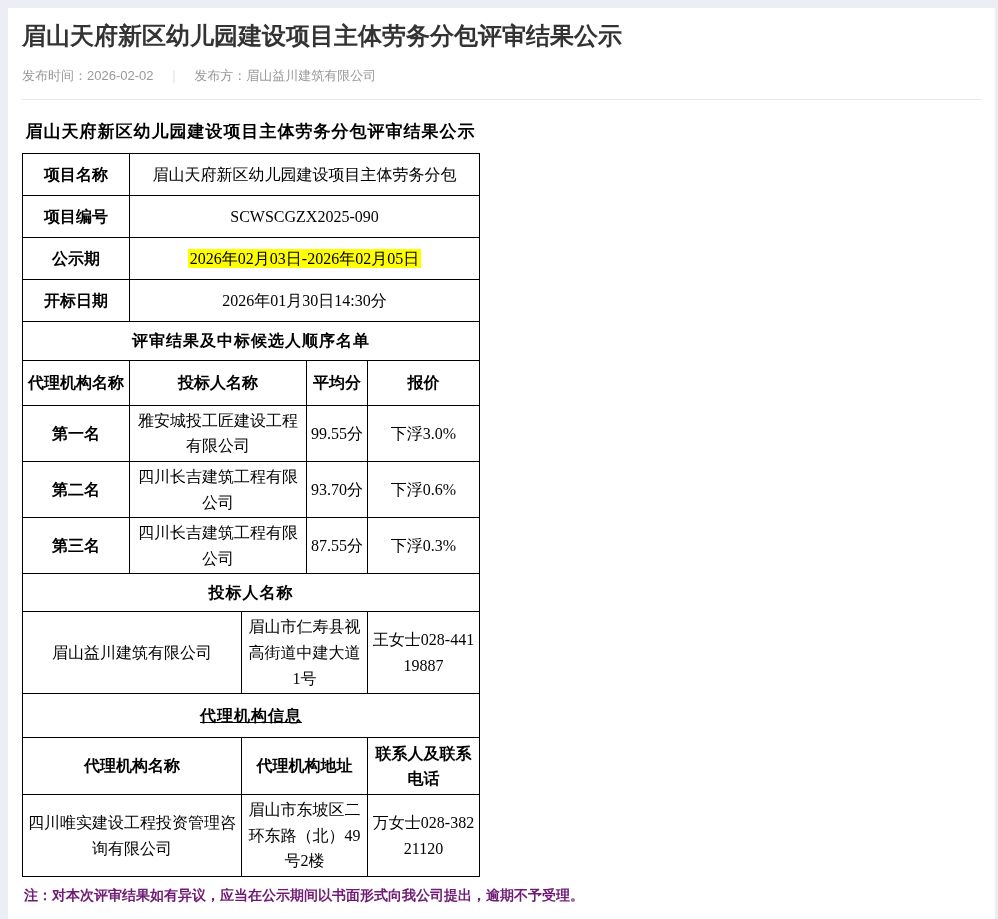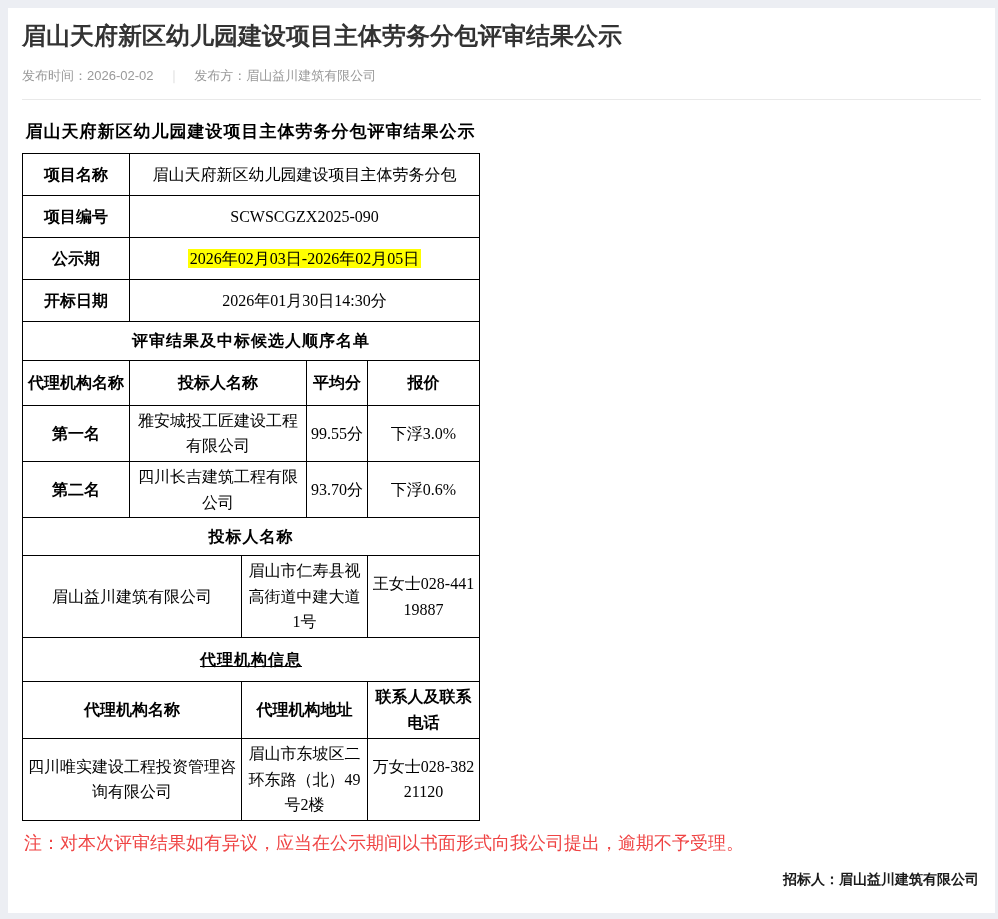--- a/index.html
+++ b/index.html
@@ -80,24 +80,24 @@
   tr.h55 td { height: 51px; }
   tr.h42 td { height: 38px; }
   tr.h37 td { height: 33px; }
   tr.h60 td { height: 56px; }
   tr.h53 td { height: 49px; }
   tr.h43 td { height: 39px; text-decoration: underline; }
   tr.h56 td { height: 52px; }
   tr.h59 td { height: 55px; }
   
   .note {
-    font-size: 18px;
-    font-weight: normal;
+    font-size: 14px;
+    font-weight: bold;
     margin: 10px 0 0 2px;
-    color: #ef4444;
+    color: #701a75;
   }
   .sig-block {
     margin-top: 16px;
     text-align: right;
     padding-right: 2px;
   }
   .sig-line {
     font-size: 14px;
     font-weight: bold;
     color: #1a1a1a;
@@ -160,20 +160,26 @@
           <td colspan="2">雅安城投工匠建设工程有限公司</td>
           <td>99.55分</td>
           <td>下浮3.0%</td>
         </tr>
         <tr class="h44">
           <td class="lbl">第二名</td>
           <td colspan="2">四川长吉建筑工程有限公司</td>
           <td>93.70分</td>
           <td>下浮0.6%</td>
         </tr>
+        <tr class="h42">
+          <td class="lbl">第三名</td>
+          <td colspan="2">四川长吉建筑工程有限公司</td>
+          <td>87.55分</td>
+          <td>下浮0.3%</td>
+        </tr>
 
         <tr class="h37">
           <td colspan="5" class="section">投标人名称</td>
         </tr>
         <tr class="h53">
           <td colspan="2">眉山益川建筑有限公司</td>
           <td colspan="2">眉山市仁寿县视高街道中建大道1号</td>
           <td>王女士028-44119887</td>
         </tr>
 

